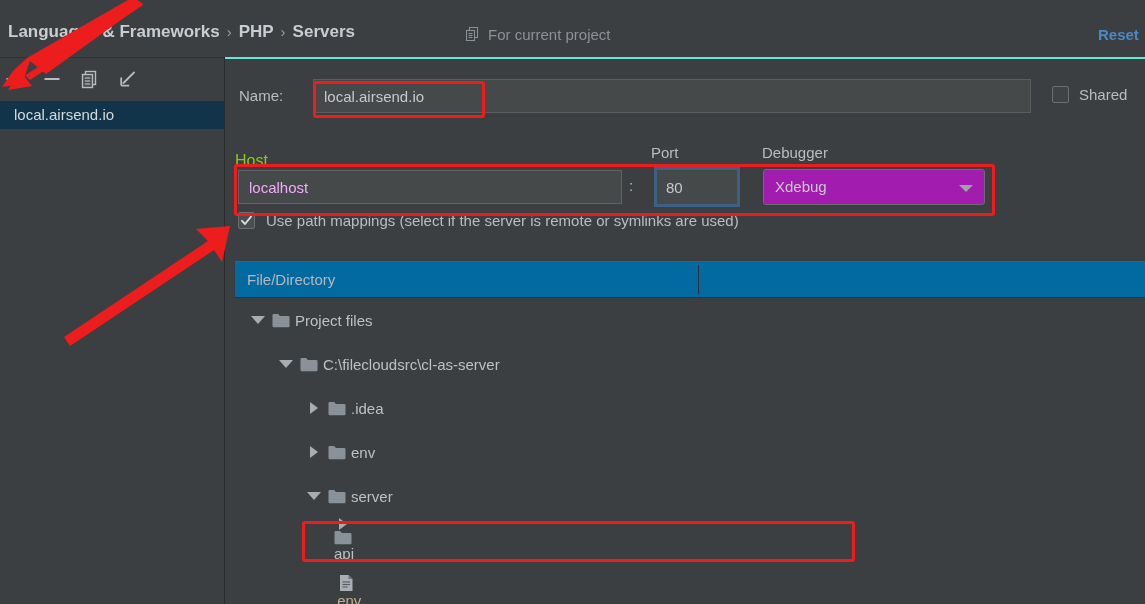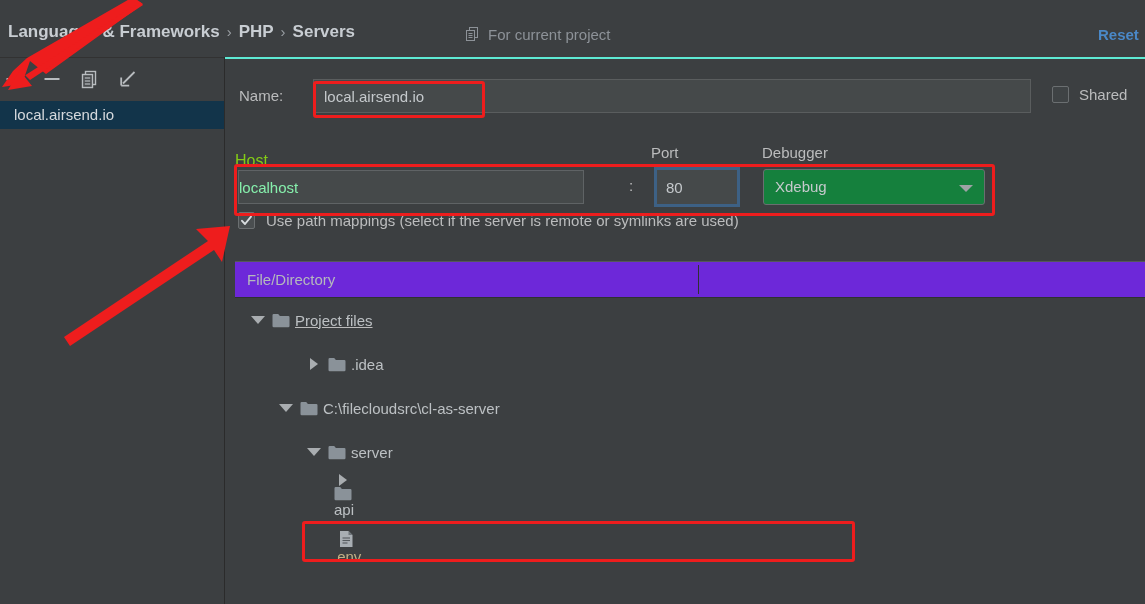--- a/index.html
+++ b/index.html
@@ -47,39 +47,39 @@
   .cb{width:17px;height:17px;box-sizing:border-box;background:#3f4345;border:1px solid #6b6f71;border-radius:2px;
       display:flex;align-items:center;justify-content:center;cursor:pointer;flex:none;}
   .cb.checked{background:#4a4e50;}
   .cb svg{display:block;}
   .shared-lbl{font-size:15px;color:#bbbcbd;white-space:nowrap;}
 
   .lbl-host{position:absolute;left:10px;top:85px;font-size:16px;color:#84cc16;margin-top:8px;}
   .lbl-port{position:absolute;left:426px;top:85px;font-size:15px;color:#bbbcbd;}
   .lbl-dbg{position:absolute;left:537px;top:85px;font-size:15px;color:#bbbcbd;}
 
-  .inp-host{position:absolute;left:13px;top:111px;width:346px;height:34px;box-sizing:border-box;
-            background:#45494a;border:1px solid #5f6365;color:#86efac;font-size:15px;
-            font-family:"Liberation Sans",sans-serif;padding:0 0;outline:none;}
+  .inp-host{position:absolute;left:13px;top:111px;width:384px;height:34px;box-sizing:border-box;
+            background:#45494a;border:1px solid #5f6365;color:#f0abfc;font-size:15px;
+            font-family:"Liberation Sans",sans-serif;padding:0 10px;outline:none;}
   .colon{position:absolute;left:404px;top:118px;font-size:15px;color:#bbbcbd;}
   .inp-port{position:absolute;left:429px;top:108px;width:86px;height:40px;box-sizing:border-box;
             background:#45494a;border:3px solid #3d6185;color:#c5c9cc;font-size:15px;
             font-family:"Liberation Sans",sans-serif;padding:0 9px;outline:none;}
   .sel-dbg{position:absolute;left:538px;top:110px;width:222px;height:36px;box-sizing:border-box;
-           background:#15803d;border:1px solid #6a6e70;border-radius:3px;cursor:pointer;}
+           background:#a21caf;border:1px solid #6a6e70;border-radius:3px;cursor:pointer;}
   .sel-dbg .val{position:absolute;left:11px;top:8px;font-size:15px;color:#c5c9cc;}
   .sel-dbg .arrow{position:absolute;right:11px;top:15px;width:0;height:0;
                   border-left:7px solid transparent;border-right:7px solid transparent;border-top:7px solid #9ea2a5;}
 
   .pathmap{position:absolute;left:13px;top:153px;display:flex;align-items:center;gap:11px;}
   .pathmap .pm-lbl{font-size:15px;color:#bbbcbd;white-space:nowrap;}
 
   
   .table{position:absolute;left:10px;top:202px;width:910px;height:345px;}
-  .thead{position:relative;height:35px;background:#6d28d9;border-top:1px solid #555859;border-bottom:1px solid #2f3132;}
+  .thead{position:relative;height:35px;background:#0369a1;border-top:1px solid #555859;border-bottom:1px solid #2f3132;}
   .th{position:absolute;top:9px;font-size:15px;color:#b5b9bc;white-space:nowrap;}
   .th-file{left:12px;}
   .th-abs{left:476px;}
   .col-div{position:absolute;left:463px;top:3px;width:1px;height:29px;background:#2f3132;}
 
   .tbody{position:relative;background:#3c3f41;}
   .trow{position:relative;height:44px;}
   .tcell-file{position:absolute;left:0;top:0;height:44px;display:flex;align-items:center;white-space:nowrap;}
   .tcell-abs{position:absolute;left:463px;top:0;height:44px;display:flex;align-items:center;
              justify-content:flex-end;width:160px;font-size:15px;color:#bcc0c3;white-space:nowrap;}
@@ -195,56 +195,69 @@
       <span class="pm-lbl">Use path mappings (select if the server is remote or symlinks are used)</span>
     </div>
 
     <div class="table">
       <div class="thead">
         <div class="th th-file">File/Directory</div>
         <div class="col-div"></div>
       </div>
       <div class="tbody">
           <div class="trow">
-            <div class="tcell-file" style="left: 12px; text-decoration: underline;">
+            <div class="tcell-file" style="left: 12px;">
               <span class="twisty">
                 <span class="t-open"></span>
               </span>
               <span class="nodeicon">
                 <svg width="18" height="15" viewBox="0 0 18 15">
                   <path d="M0.5 2.2 A1.2 1.2 0 0 1 1.7 1 H6.2 L7.9 3.1 H16.3 A1.2 1.2 0 0 1 17.5 4.3 V13 A1.2 1.2 0 0 1 16.3 14.2 H1.7 A1.2 1.2 0 0 1 0.5 13 Z" fill="#8a9299"></path>
                 </svg>
               </span>
               <span class="nodelabel">Project files</span>
             </div>
           </div>
           <div class="trow">
+            <div class="tcell-file" style="left: 40px;">
+              <span class="twisty">
+                <span class="t-open"></span>
+              </span>
+              <span class="nodeicon">
+                <svg width="18" height="15" viewBox="0 0 18 15">
+                  <path d="M0.5 2.2 A1.2 1.2 0 0 1 1.7 1 H6.2 L7.9 3.1 H16.3 A1.2 1.2 0 0 1 17.5 4.3 V13 A1.2 1.2 0 0 1 16.3 14.2 H1.7 A1.2 1.2 0 0 1 0.5 13 Z" fill="#8a9299"></path>
+                </svg>
+              </span>
+              <span class="nodelabel">C:\filecloudsrc\cl-as-server</span>
+            </div>
+          </div>
+          <div class="trow">
             <div class="tcell-file" style="left: 68px;">
               <span class="twisty">
                 <span class="t-closed"></span>
               </span>
               <span class="nodeicon">
                 <svg width="18" height="15" viewBox="0 0 18 15">
                   <path d="M0.5 2.2 A1.2 1.2 0 0 1 1.7 1 H6.2 L7.9 3.1 H16.3 A1.2 1.2 0 0 1 17.5 4.3 V13 A1.2 1.2 0 0 1 16.3 14.2 H1.7 A1.2 1.2 0 0 1 0.5 13 Z" fill="#8a9299"></path>
                 </svg>
               </span>
               <span class="nodelabel">.idea</span>
             </div>
           </div>
           <div class="trow">
-            <div class="tcell-file" style="left: 40px;">
-              <span class="twisty">
-                <span class="t-open"></span>
-              </span>
-              <span class="nodeicon">
-                <svg width="18" height="15" viewBox="0 0 18 15">
-                  <path d="M0.5 2.2 A1.2 1.2 0 0 1 1.7 1 H6.2 L7.9 3.1 H16.3 A1.2 1.2 0 0 1 17.5 4.3 V13 A1.2 1.2 0 0 1 16.3 14.2 H1.7 A1.2 1.2 0 0 1 0.5 13 Z" fill="#8a9299"></path>
-                </svg>
-              </span>
-              <span class="nodelabel">C:\filecloudsrc\cl-as-server</span>
+            <div class="tcell-file" style="left: 68px;">
+              <span class="twisty">
+                <span class="t-closed"></span>
+              </span>
+              <span class="nodeicon">
+                <svg width="18" height="15" viewBox="0 0 18 15">
+                  <path d="M0.5 2.2 A1.2 1.2 0 0 1 1.7 1 H6.2 L7.9 3.1 H16.3 A1.2 1.2 0 0 1 17.5 4.3 V13 A1.2 1.2 0 0 1 16.3 14.2 H1.7 A1.2 1.2 0 0 1 0.5 13 Z" fill="#8a9299"></path>
+                </svg>
+              </span>
+              <span class="nodelabel">env</span>
             </div>
           </div>
           <div class="trow">
             <div class="tcell-file" style="left: 68px; text-align: center;">
               <span class="twisty">
                 <span class="t-open"></span>
               </span>
               <span class="nodeicon">
                 <svg width="18" height="15" viewBox="0 0 18 15">
                   <path d="M0.5 2.2 A1.2 1.2 0 0 1 1.7 1 H6.2 L7.9 3.1 H16.3 A1.2 1.2 0 0 1 17.5 4.3 V13 A1.2 1.2 0 0 1 16.3 14.2 H1.7 A1.2 1.2 0 0 1 0.5 13 Z" fill="#8a9299"></path>

